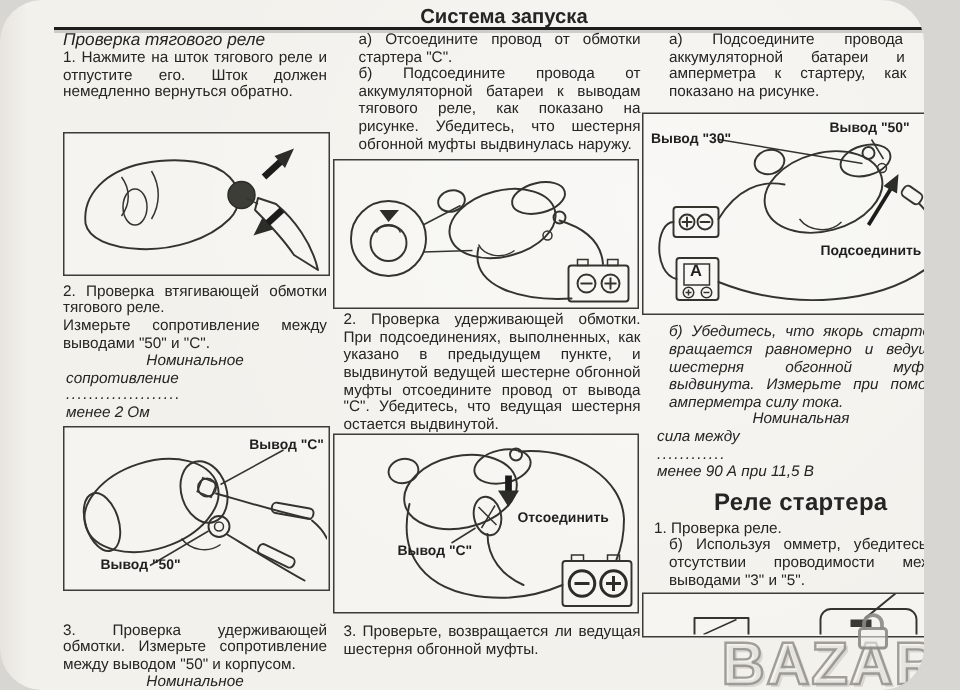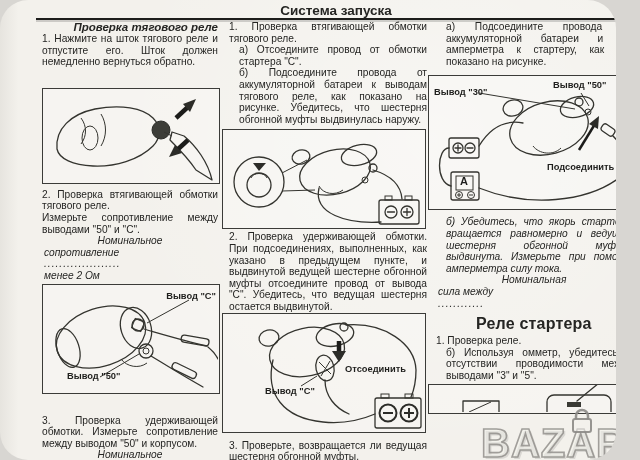--- a/index.html
+++ b/index.html
@@ -18,21 +18,21 @@
   .hdr-rule { position:absolute; top:18px; left:36px; right:0; border-top:2px solid #1d1d1b; box-shadow:0 2px 0 rgba(30,30,30,.18); }
   .hdr-title { position:absolute; top:3px; left:336px; transform:translateX(-50%); font-size:13.5px; font-weight:bold; white-space:nowrap; }
   .hdr-page { position:absolute; top:3px; left:586px; font-size:13.5px; font-weight:bold;margin-left:40px; }
   
   .col { position:absolute; top:21px; font-size:10.2px; line-height:11.6px; text-align:justify; }
   #col-left  { left:42px;  width:176px; }
   #col-mid   { left:229px; width:198px; }
   #col-right { left:436px; width:196px; }
   .col p { margin:0; }
   .sub { padding-left:10px; }
-  .coltitle { font-size:11.5px; font-weight:bold; font-style:italic; text-align:right; line-height:12px; }
+  .coltitle { font-size:11.5px; font-weight:normal; font-style:italic; text-align:left; line-height:12px; }
   .h-section { font-size:16px; font-weight:bold; line-height:18px; text-align:left; margin-top:6px; margin-bottom:2px; letter-spacing:.2px;margin-left:40px; }
   
   .spec { font-style:italic; text-align:center; }
   .spec-row { display:flex; align-items:baseline; white-space:nowrap;flex-direction:column; }
   .spec-leader { flex:1 1 auto; overflow:hidden; margin:0 2px; letter-spacing:1px; min-width:8px; }
   
   .fig { position:relative; border:1.4px solid #3b3b38; background:rgba(255,255,255,.25); }
   .fig svg { display:block; }
   .figlabel { position:absolute; font-size:9.3px; font-weight:bold; white-space:nowrap; color:#1f1f1d; }
   .draw { stroke:#34342f; stroke-width:1.3; fill:none; stroke-linecap:round; stroke-linejoin:round; }
@@ -130,21 +130,20 @@
     <div class="fig" style="width:178px;height:40px;margin-top:4px;">
       <svg width="175" height="37" viewBox="0 0 175 37">
         <path class="draw" d="M28,34 C48,10 90,4 118,13"></path>
         <path class="draw" d="M118,13 C136,3 156,7 168,19"></path>
         <ellipse class="thin" cx="128" cy="13" rx="16" ry="6" transform="rotate(-10 128 13)"></ellipse>
       </svg>
     </div>
   </div>
 
   <div class="col" id="col-mid">
-    <p>1. Проверка втягивающей обмотки тягового реле.</p>
     <p class="sub">а) Отсоедините провод от обмотки стартера "С".</p>
     <p class="sub">б) Подсоедините провода от аккумуляторной батареи к выводам тягового реле, как показано на рисунке. Убедитесь, что шестерня обгонной муфты выдвинулась наружу.</p>
 
     <div class="fig" style="width:204px;height:100px;margin-top:4px;margin-left:-7px;">
       <svg width="201" height="97" viewBox="0 0 201 97">
         <circle class="draw" cx="36" cy="52" r="25"></circle>
         <circle class="draw" cx="36" cy="55" r="12"></circle>
         <path class="thin" d="M28,48 C30,42 42,42 44,48"></path>
         <polygon class="solid" points="30,33 43,33 36,41"></polygon>
         <path class="thin" d="M59,43 L84,30"></path>
@@ -260,20 +259,21 @@
       <span class="figlabel" style="left:31px;top:100px;font-size:11px;">A</span>
     </div>
 
     <p class="sub" style="margin-top:6px;font-style:italic;">б) Убедитесь, что якорь стартера вращается равномерно и ведущая шестерня обгонной муфты выдвинута. Измерьте при помощи амперметра силу тока.</p>
 
     <div class="spec">
       <div>Номинальная</div>
       <div class="spec-row">
         <span>сила между</span>
         <span class="spec-leader">............</span>
+        <span>менее 90 А при 11,5 В</span>
       </div>
     </div>
 
     <div class="h-section">Реле стартера</div>
     <p>1. Проверка реле.</p>
     <p class="sub">б) Используя омметр, убедитесь в отсутствии проводимости между выводами "3" и "5".</p>
 
     <div class="fig" style="width:200px;height:30px;margin-top:2px;margin-left:-8px;">
       <svg width="197" height="27" viewBox="0 0 197 27">
         <rect class="draw" x="118" y="10" width="64" height="30" rx="7"></rect>

